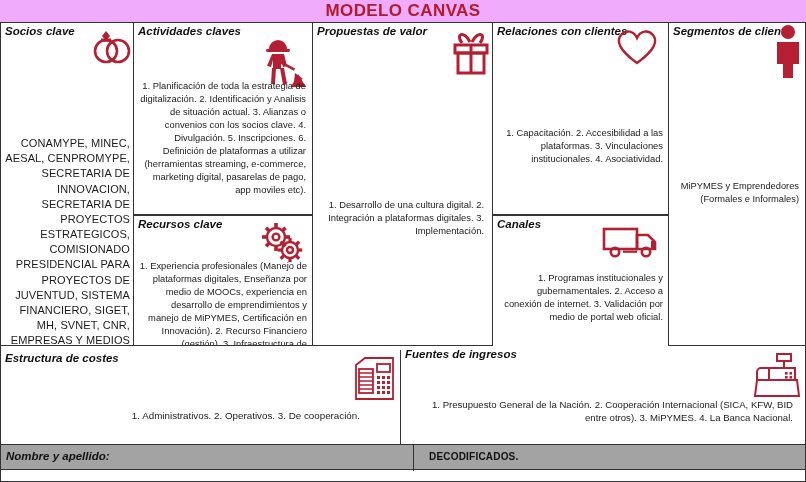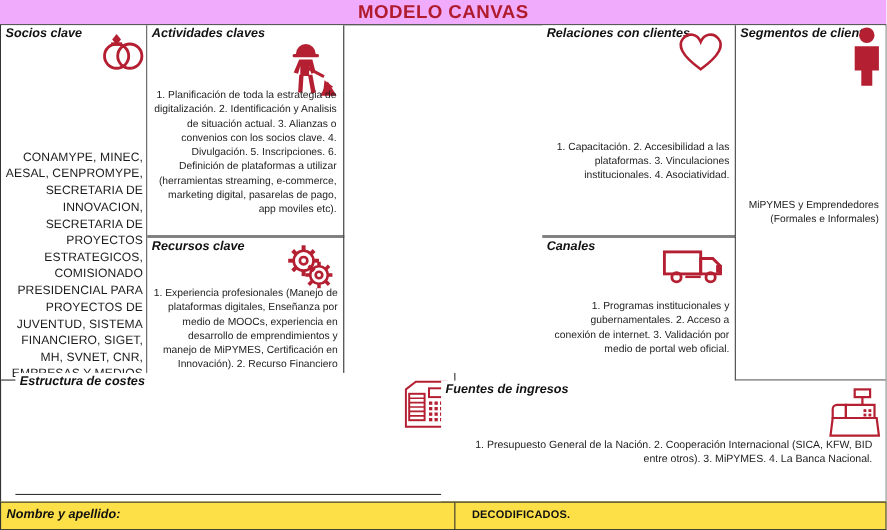--- a/index.html
+++ b/index.html
@@ -60,27 +60,27 @@
     font-family:"Liberation Sans", sans-serif;
   }
   .icon{
     position:absolute;
     line-height:0;
   }
   .icon svg{display:block;}
 
   
   .footer{
-    position:absolute;left:0;top:456px;width:806px;height:26px;
+    position:absolute;left:0;top:444px;width:806px;height:26px;
     box-sizing:border-box;
     border-top:1.5px solid #333;
     border-left:1.5px solid #333;
     border-right:1.5px solid #333;
     border-bottom:1.5px solid #333;
-    background:#fde047;
+    background:#a3a3a3;
   }
   .footer .fname{
     position:absolute;left:5px;top:5px;
     font-style:italic;font-weight:bold;font-size:11.5px;color:#111;
   }
   .footer .fval{
     position:absolute;left:428px;top:6px;
     font-weight:bold;font-size:10px;color:#111;
     letter-spacing:.2px;
   }
@@ -164,20 +164,35 @@
             <rect x="24.6" y="21" width="3.2" height="4.4" transform="rotate(-45 26.2 23.2)"></rect>
             <rect x="40" y="35" width="3.2" height="4.4" transform="rotate(-45 41.6 37.2)"></rect>
             <rect x="40" y="21" width="3.2" height="4.4" transform="rotate(45 41.6 23.2)"></rect>
             <rect x="24.6" y="35" width="3.2" height="4.4" transform="rotate(45 26.2 37.2)"></rect>
           </g>
         </svg>
       </div>
       <div class="cell-body" style="top:44px;left:5px;right:5px;">1. Experiencia profesionales (Manejo de plataformas digitales, Enseñanza por medio de MOOCs, experiencia en desarrollo de emprendimientos y manejo de MiPYMES, Certificación en Innovación). 2. Recurso Financiero (gestión). 3. Infraestructura de servidores.</div>
     </div>
 
+    <div class="cell br bb" style="left:312px;top:0;width:180px;height:323px;">
+      <div class="cell-title">Propuestas de valor</div>
+      <div class="icon" style="left:135px;top:6px;">
+        <svg width="46" height="48" viewBox="0 0 46 48">
+          <g fill="none" stroke="#b51f32" stroke-width="3">
+            <path d="M14 14 c-7 -9 2 -13 8 -1"></path>
+            <path d="M32 14 c7 -9 -2 -13 -8 -1"></path>
+            <rect x="7" y="16" width="32" height="8"></rect>
+            <rect x="10" y="24" width="26" height="20"></rect>
+            <line x1="23" y1="16" x2="23" y2="44"></line>
+          </g>
+        </svg>
+      </div>
+      <div class="cell-body" style="top:176px;left:8px;right:8px;">1. Desarrollo de una cultura digital. 2. Integración a plataformas digitales. 3. Implementación.</div>
+    </div>
 
     <div class="cell br bb" style="left:492px;top:0;width:176px;height:192px;">
       <div class="cell-title">Relaciones con clientes</div>
       <div class="icon" style="left:120px;top:2px;">
         <svg width="48" height="42" viewBox="0 0 48 42">
           <path d="M24 38 C6 25 3 16 8 10 C13 4 21 6 24 13 C27 6 35 4 40 10 C45 16 42 25 24 38 Z" fill="none" stroke="#b51f32" stroke-width="2.4"></path>
         </svg>
       </div>
       <div class="cell-body" style="top:80px;left:5px;right:5px;margin-top:24px;">1. Capacitación. 2. Accesibilidad a las plataformas. 3. Vinculaciones institucionales. 4. Asociatividad.</div>
     </div>
@@ -203,21 +218,21 @@
       <div class="cell-title">Segmentos de cliente</div>
       <div class="icon" style="left:102px;top:0px;">
         <svg width="34" height="58" viewBox="0 0 34 58">
           <circle cx="17" cy="9" r="7" fill="#b51f32"></circle>
           <path d="M6 19 l22 0 l0 22 l-6 0 l0 14 l-10 0 l0 -14 l-6 0 z" fill="#b51f32"></path>
         </svg>
       </div>
       <div class="cell-body" style="top:157px;left:6px;right:6px;font-size:9.3px;">MiPYMES y Emprendedores (Formales e Informales)</div>
     </div>
 
-    <div class="cell br bb" style="left:0;top:316px;width:400px;height:111px;margin-left:13px;">
+    <div class="cell br bb" style="left:0;top:327px;width:400px;height:111px;">
       <div class="cell-title">Estructura de costes</div>
       <div class="icon" style="left:350px;top:5px;">
         <svg width="48" height="50" viewBox="0 0 48 50">
           <g stroke="#b51f32" stroke-width="1.8" fill="none">
             <path d="M5 10 l9 -7 l28 0 l0 41 l-37 0 z"></path>
             <rect x="8" y="14" width="14" height="24"></rect>
             <rect x="26" y="9" width="13" height="8"></rect>
             <g stroke-width="1.5">
               <line x1="8" y1="18" x2="22" y2="18"></line>
               <line x1="8" y1="22" x2="22" y2="22"></line>
@@ -235,20 +250,21 @@
               <rect x="36" y="26" width="3" height="3"></rect>
             <rect x="26" y="31" width="3" height="3"></rect>
               <rect x="31" y="31" width="3" height="3"></rect>
               <rect x="36" y="31" width="3" height="3"></rect>
             <rect x="26" y="36" width="3" height="3"></rect>
               <rect x="31" y="36" width="3" height="3"></rect>
               <rect x="36" y="36" width="3" height="3"></rect>
           </g>
         </svg>
       </div>
+      <div class="cell-body" style="top:59px;left:40px;right:40px;font-size:9.8px;">1. Administrativos. 2. Operativos. 3. De cooperación.</div>
     </div>
 
     <div class="cell bb" style="left:400px;top:323px;width:404px;height:111px;">
       <div class="cell-title">Fuentes de ingresos</div>
       <div class="icon" style="left:346px;top:5px;">
         <svg width="54" height="50" viewBox="0 0 54 50">
           <g stroke="#b51f32" stroke-width="2" fill="none">
             <rect x="30" y="3" width="14" height="7"></rect>
             <line x1="37" y1="10" x2="37" y2="17"></line>
             <path d="M22 17 l26 0 l0 12 l-26 0 z"></path>

